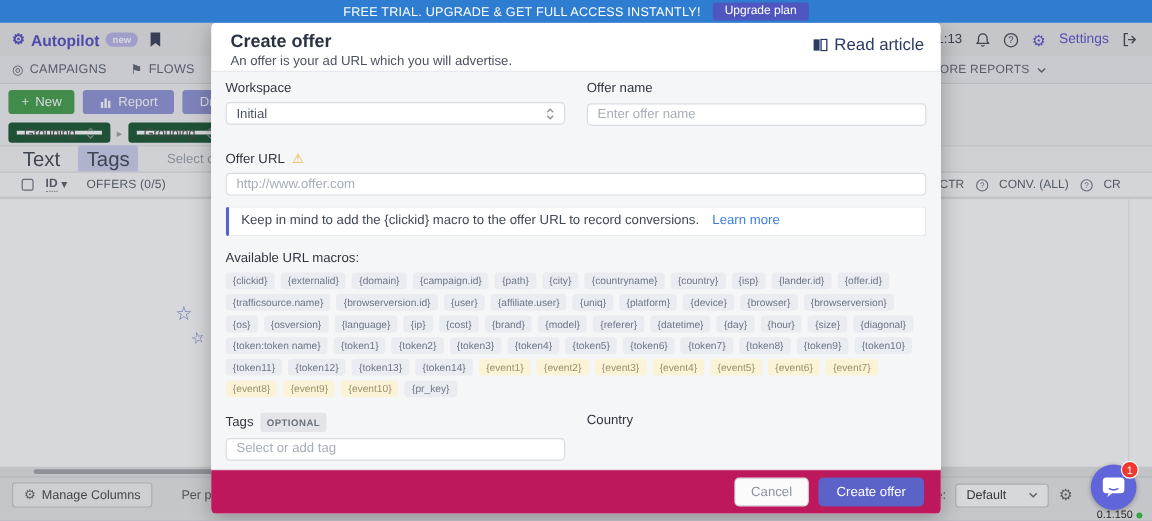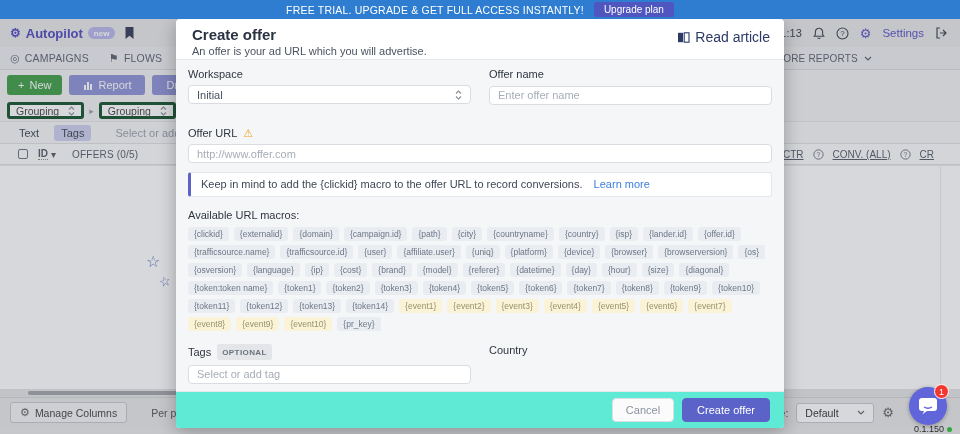--- a/index.html
+++ b/index.html
@@ -39,41 +39,41 @@
   .toolbar{position:absolute;top:70px;left:0;width:100%;height:30px;background:#f1f2f4;
            display:flex;align-items:center;padding:0 7px;gap:7px;}
   .btn{font-size:11px;border-radius:3px;padding:4px 11px;cursor:pointer;display:flex;align-items:center;gap:5px;border:none;}
   .btn-new{background:#3f9e46;color:#fff;}
   .btn-lilac{background:#8d92d6;color:#fff;padding:4px 14px;}
   .pencil{color:#8d92d6;font-size:14px;margin-left:5px;cursor:pointer;}
 
   
   .grouping-row{position:absolute;top:100px;left:0;width:100%;height:21px;background:#f1f2f4;
                 display:flex;align-items:center;padding:0 7px;gap:5px;}
-  .gselect{background:#fff;border:3px solid #14532d;border-radius:3px;font-size:10.5px;color:#444;
+  .gselect{background:#fff;border:7px solid #14532d;border-radius:3px;font-size:10.5px;color:#444;
            padding:1px 6px;display:flex;align-items:center;gap:9px;height:17px;cursor:pointer;}
   .garrow{color:#9aa0a8;font-size:9px;}
 
   
   .filter-row{position:absolute;top:121px;left:0;width:100%;height:22px;background:#f6f7f8;
               border-top:1px solid #e3e4e7;display:flex;align-items:center;padding:0 12px;gap:8px;}
-  .ftab{font-size:11px;color:#3c4450;padding:2px 7px;cursor:pointer;}
+  .ftab{font-size:17px;color:#3c4450;padding:2px 7px;cursor:pointer;}
   .ftab.tags{background:#cdd0ef;border-radius:3px;}
   .filter-input{border:none;background:transparent;font-size:11px;color:#555;width:180px;margin-left:14px;outline:none;}
   .filter-input::placeholder{color:#9aa0ab;}
 
   
   .table-header{position:absolute;top:143px;left:0;width:100%;height:22px;background:#fbfbfc;
                 border-top:1px solid #e0e1e4;border-bottom:1px solid #e0e1e4;
                 display:flex;align-items:center;font-size:10px;color:#555d68;}
   .cb{width:10px;height:10px;border:1.5px solid #6b7280;border-radius:2px;margin-left:18px;cursor:pointer;background:#fbfbfc;}
   .id-col{margin-left:10px;display:flex;gap:3px;align-items:center;cursor:pointer;}
   .id-col .idtxt{border-bottom:1px dotted #888;font-weight:bold;}
   .offers-col{margin-left:16px;letter-spacing:.2px;}
-  .right-cols{position:absolute;left:783px;top:0;height:100%;display:flex;align-items:center;gap:9px;text-decoration:underline;}
+  .right-cols{position:absolute;left:783px;top:0;height:100%;display:flex;align-items:center;gap:9px;}
   .qicon{display:flex;align-items:center;cursor:pointer;}
   .table-body{position:absolute;top:166px;left:0;width:100%;height:223px;background:#fff;}
   .vline{position:absolute;top:0;bottom:0;width:1px;background:#ececee;}
   .star{position:absolute;color:#5c7bbe;}
   .star1{left:146px;top:86px;font-size:16px;}
   .star2{left:159px;top:108px;font-size:13px;transform:rotate(-14deg);}
 
   
   .hscroll{position:absolute;top:389px;left:0;width:100%;height:8px;background:#e3e4e6;}
   .hthumb{position:absolute;left:28px;top:2px;width:492px;height:4px;background:#a2a4a8;border-radius:2px;cursor:pointer;}
@@ -121,21 +121,21 @@
   .warn{color:#efa42b;font-size:11px;}
   .note{background:#fff;border:1px solid #e3e6ea;border-left:3px solid #5b63c8;border-radius:3px;
         padding:5px 10px;font-size:11px;color:#3e4856;margin-top:9px;line-height:13px;}
   .link{color:#3d7fe0;margin-left:8px;cursor:pointer;}
   .macros-label{font-size:11px;color:#2f3640;margin:12px 0 6px;}
   .macros{display:flex;flex-wrap:wrap;gap:4px 5px;}
   .chip{background:#e9ecf1;color:#6d7687;font-size:8.5px;padding:2px 6px;border-radius:3px;cursor:pointer;line-height:10px;}
   .chip.event{background:#faf3d8;color:#9a9168;}
   .tags-grid{margin-top:13px;}
   .opt-badge{background:#e3e5e9;color:#6a727e;font-size:8px;font-weight:bold;padding:1.5px 5px;border-radius:2px;letter-spacing:.4px;}
-  .modal-footer{margin-top:auto;background:#5eead4;border-top:1px solid #e6e8eb;padding:6px 14px;
+  .modal-footer{margin-top:auto;background:#be185d;border-top:1px solid #e6e8eb;padding:6px 14px;
                 display:flex;justify-content:flex-end;gap:8px;border-radius:0 0 4px 4px;flex:none;}
   .btn-cancel{background:#fbfbfc;border:1px solid #dcdfe4;color:#8a93a0;font-size:11px;padding:5px 13px;border-radius:4px;cursor:pointer;}
   .btn-create{background:#5b63c8;border:1px solid #5b63c8;color:#fff;font-size:11px;padding:5px 14px;border-radius:4px;cursor:pointer;}
 </style>
 </head>
 <body>
 
 <div class="app">
 
   <div class="topbar">
@@ -389,21 +389,21 @@
           <span class="chip">{country}</span>
 
           <span class="chip">{isp}</span>
 
           <span class="chip">{lander.id}</span>
 
           <span class="chip">{offer.id}</span>
 
           <span class="chip">{trafficsource.name}</span>
 
-          <span class="chip">{trafficsource.id}</span>
+          <span class="chip">{browserversion.id}</span>
 
           <span class="chip">{user}</span>
 
           <span class="chip">{affiliate.user}</span>
 
           <span class="chip">{uniq}</span>
 
           <span class="chip">{platform}</span>
 
           <span class="chip">{device}</span>

